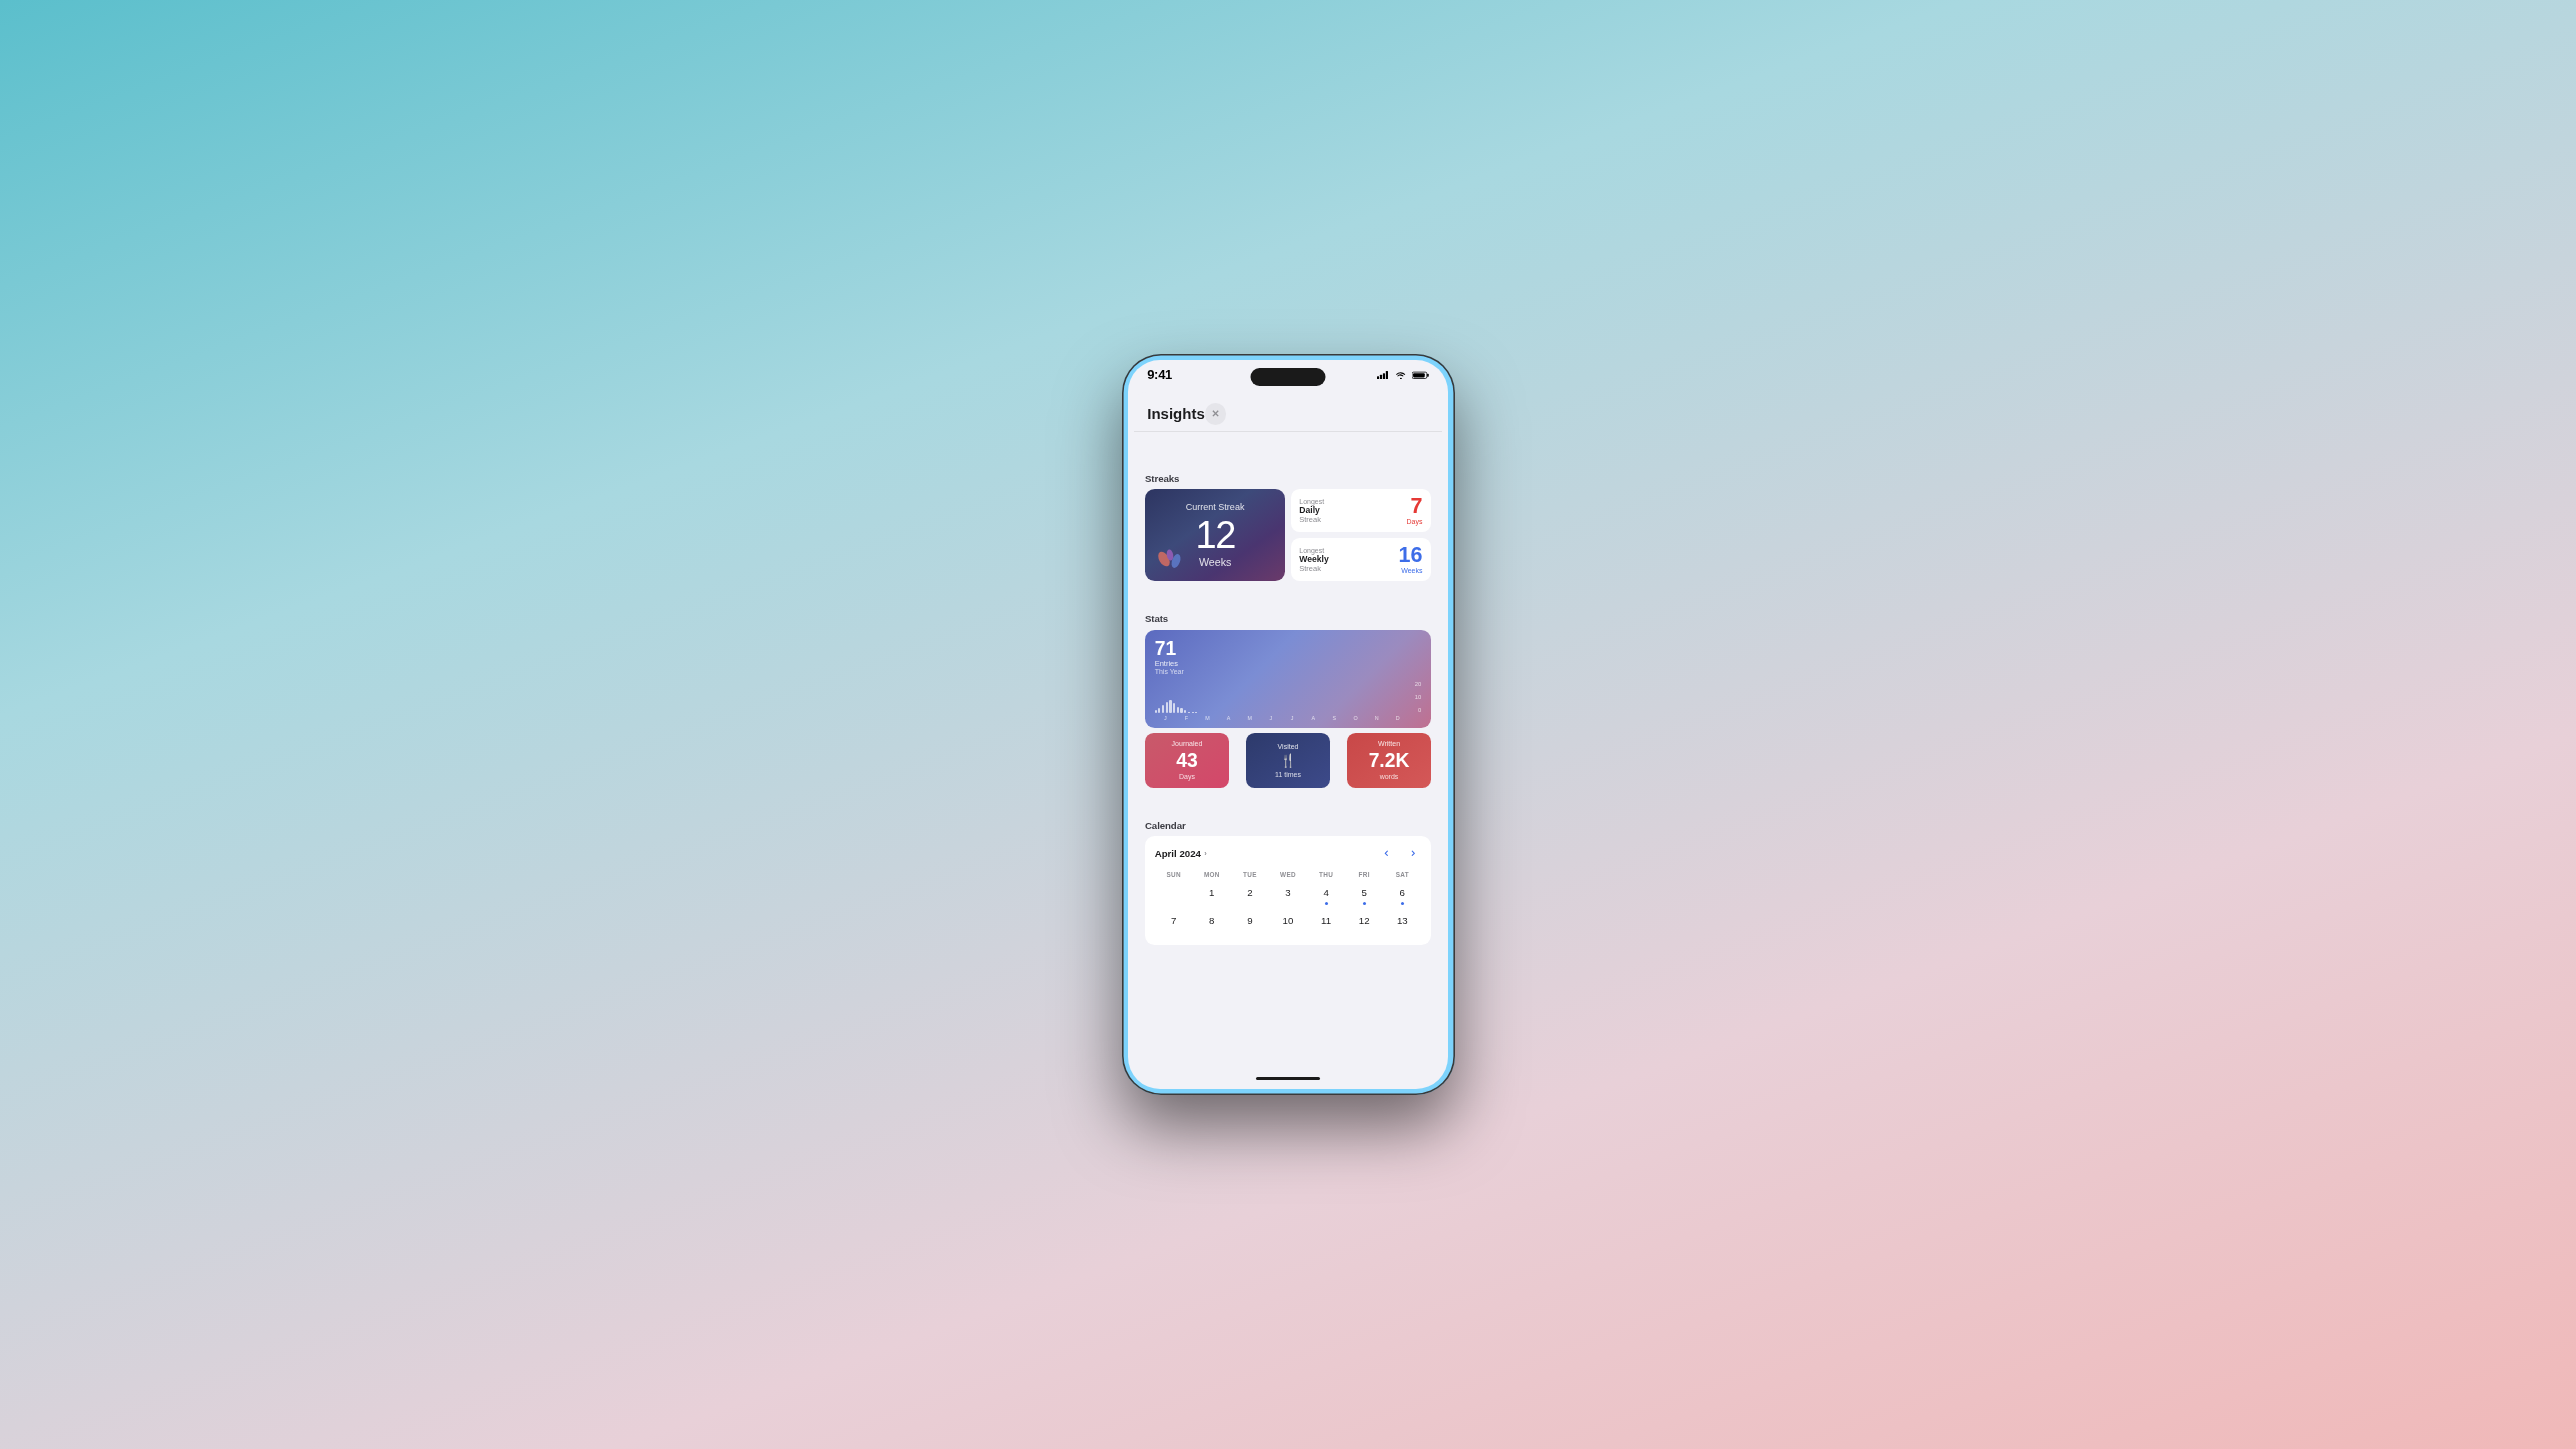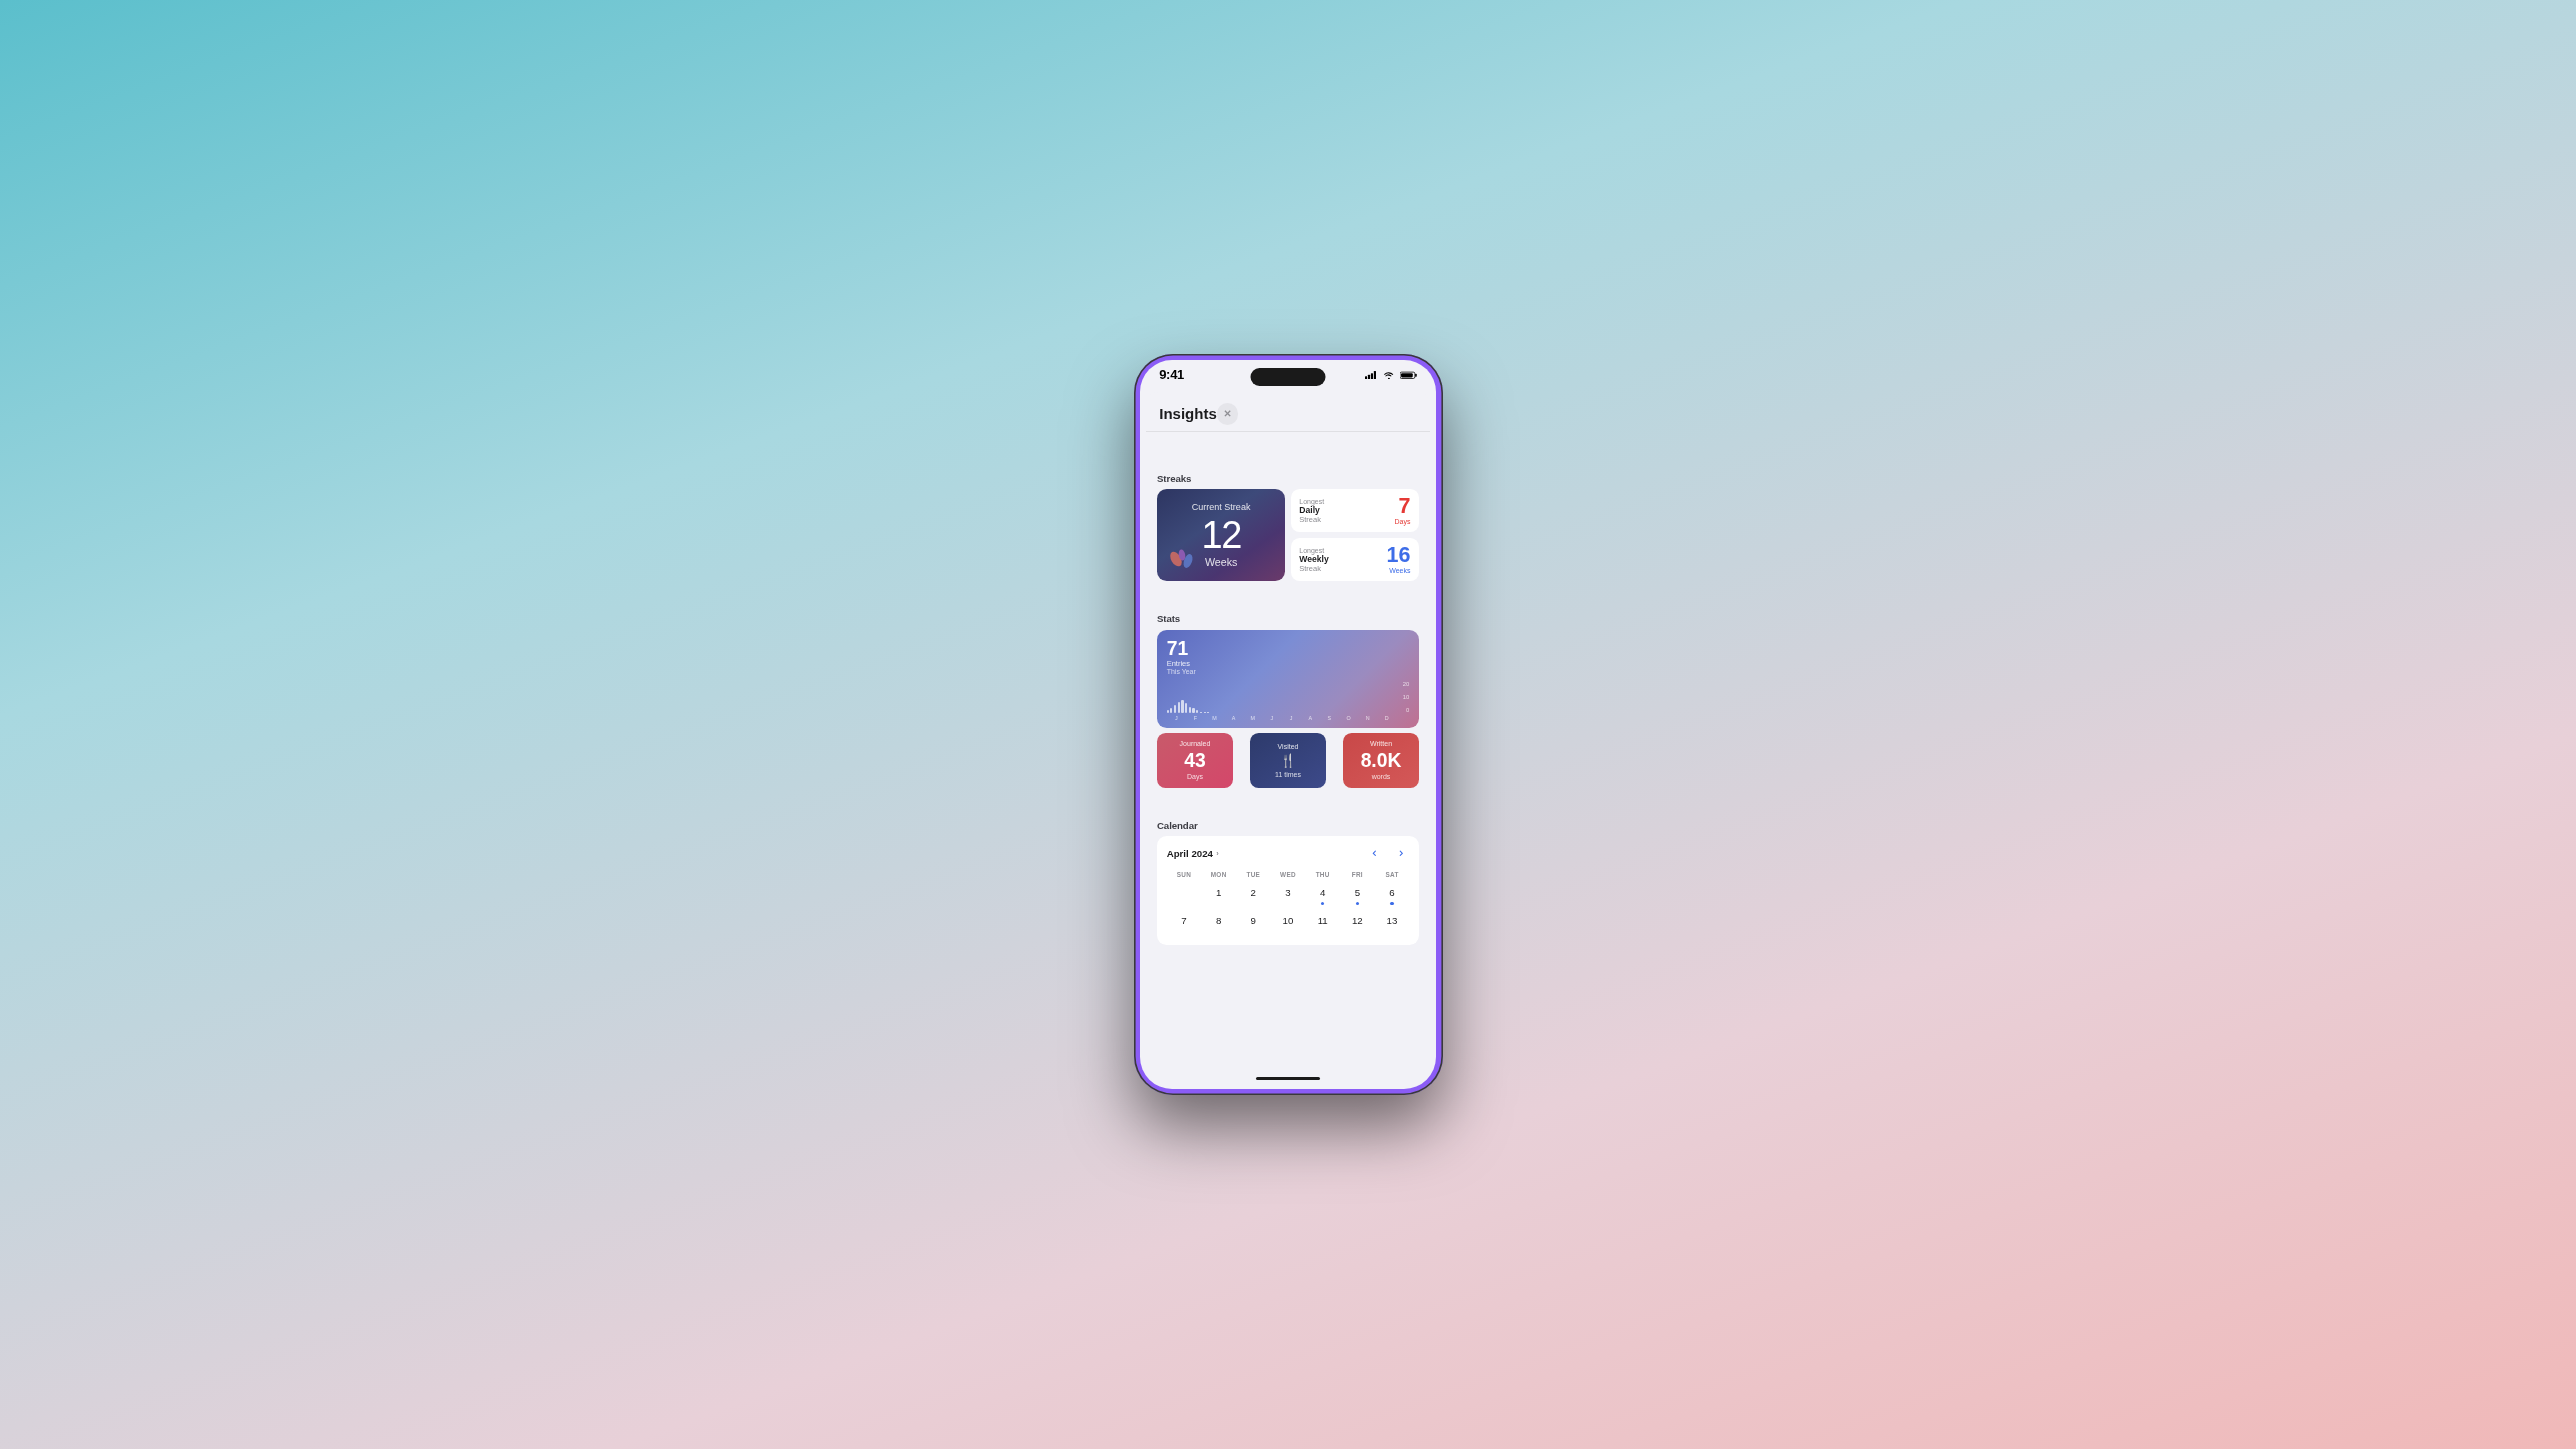--- a/index.html
+++ b/index.html
@@ -8,23 +8,23 @@
       width: 2576px;
       height: 1449px;
       background: linear-gradient(160deg, #5bbfcc 0%, #a8d8e0 30%, #e8d0d8 70%, #f0b8b8 100%);
       display: flex;
       align-items: center;
       justify-content: center;
       font-family: -apple-system, BlinkMacSystemFont, 'SF Pro Display', 'Helvetica Neue', sans-serif;
     }
 
     .phone-frame {
-      width: 309px;
+      width: 333px;
       height: 741px;
-      background: #8b5cf6;
+      background: #7dd3fc;
       border-radius: 39px;
       position: relative;
       box-shadow: 0 32px 64px rgba(0,0,0,0.5), inset 0 0 0 1.6px #3a3a3a;
       overflow: hidden;
     }
 
     .phone-screen {
       position: absolute;
       top: 6.4px;
       left: 6.4px;
@@ -634,21 +634,21 @@
               <span class="mini-card-number">43</span>
               <span class="mini-card-sublabel">Days</span>
             </div>
             <div class="mini-card dark-blue">
               <span class="mini-card-label">Visited</span>
               <span class="mini-card-icon">🍴</span>
               <span class="mini-card-sublabel">11 times</span>
             </div>
             <div class="mini-card red-orange">
               <span class="mini-card-label">Written</span>
-              <span class="mini-card-number">8.0K</span>
+              <span class="mini-card-number">7.2K</span>
               <span class="mini-card-sublabel">words</span>
             </div>
           </div>
         </div>
 
         <div class="calendar-section">
           <div class="section-label">Calendar</div>
           <div class="calendar-card">
             <div class="calendar-header">
               <div class="calendar-month-title">

